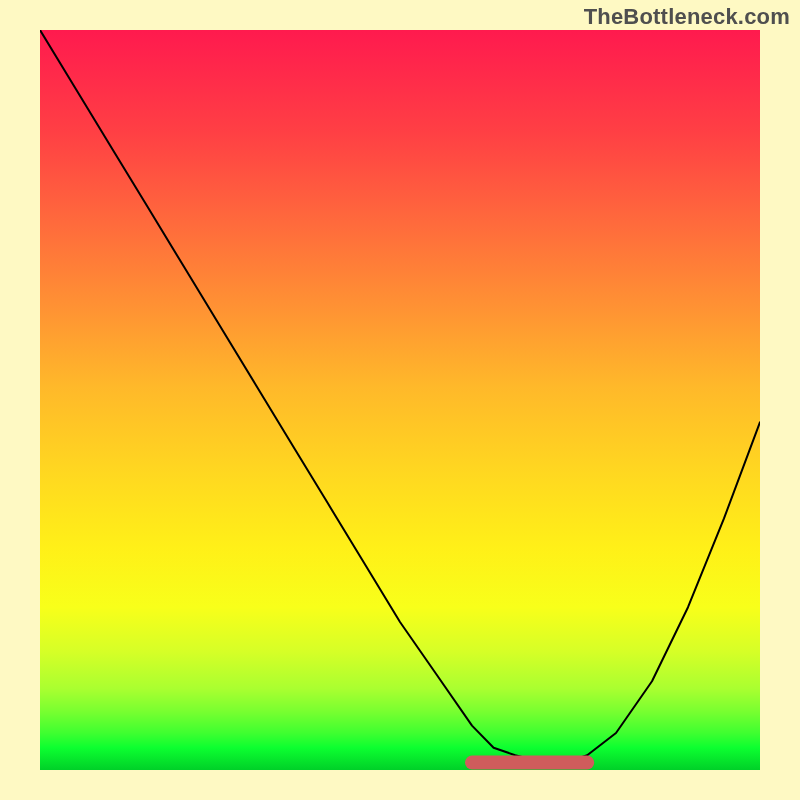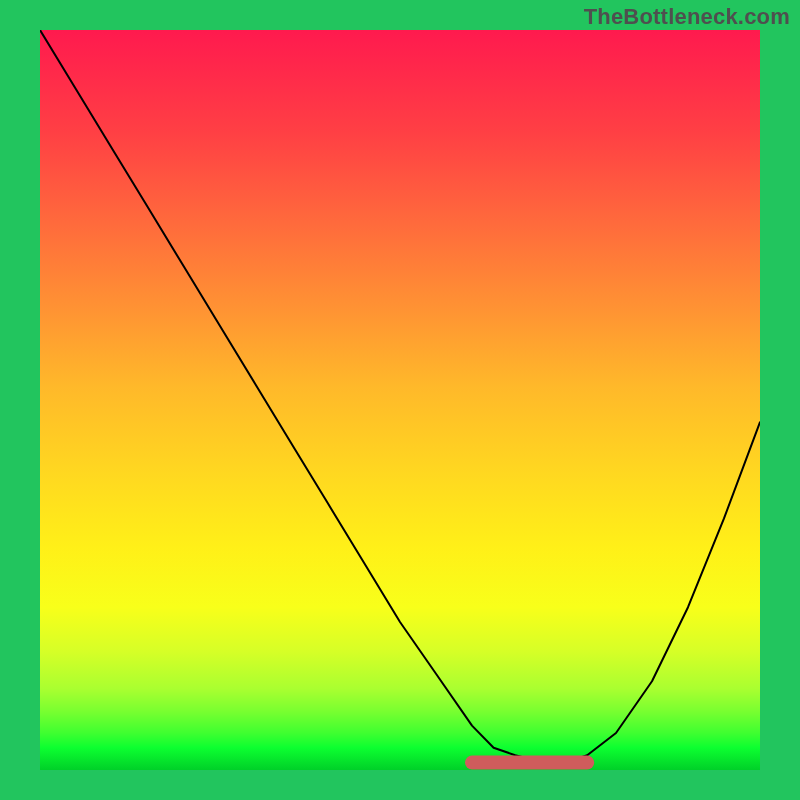--- a/index.html
+++ b/index.html
@@ -8,21 +8,21 @@
     width: 800px;
     height: 800px;
     background: #000;
     overflow: hidden;
     font-family: Arial, Helvetica, sans-serif;
   }
   .frame {
     position: relative;
     width: 800px;
     height: 800px;
-    background: #22c55e;
+    background: #fef9c3;
   }
   .attribution {
     position: absolute;
     top: 4px;
     right: 10px;
     color: #4f4f4f;
     font-size: 22px;
     font-weight: 600;
     letter-spacing: 0.2px;
     z-index: 30;

